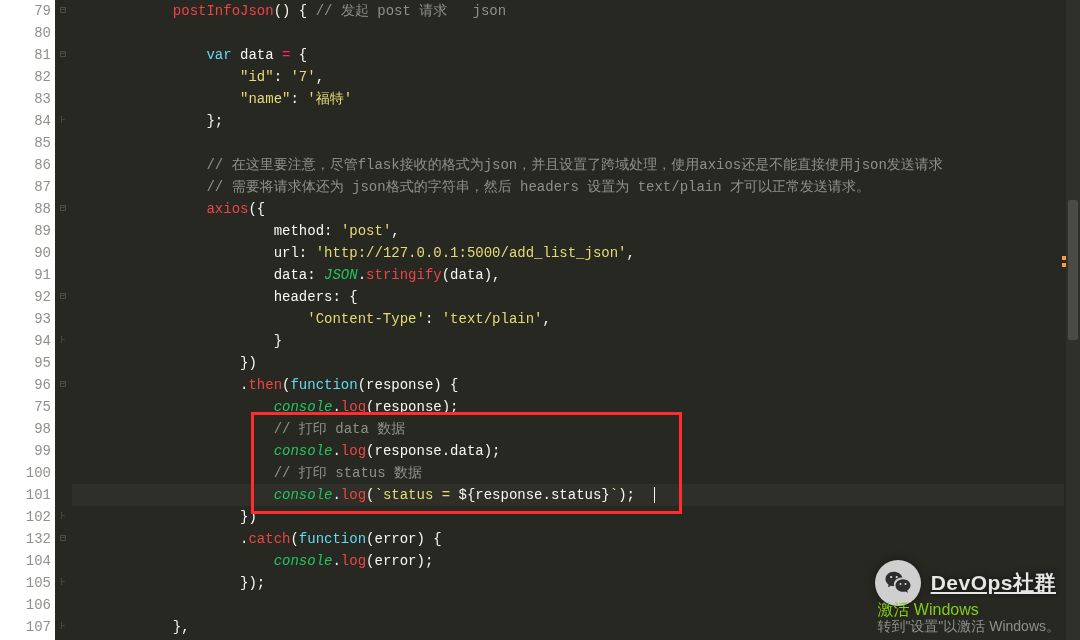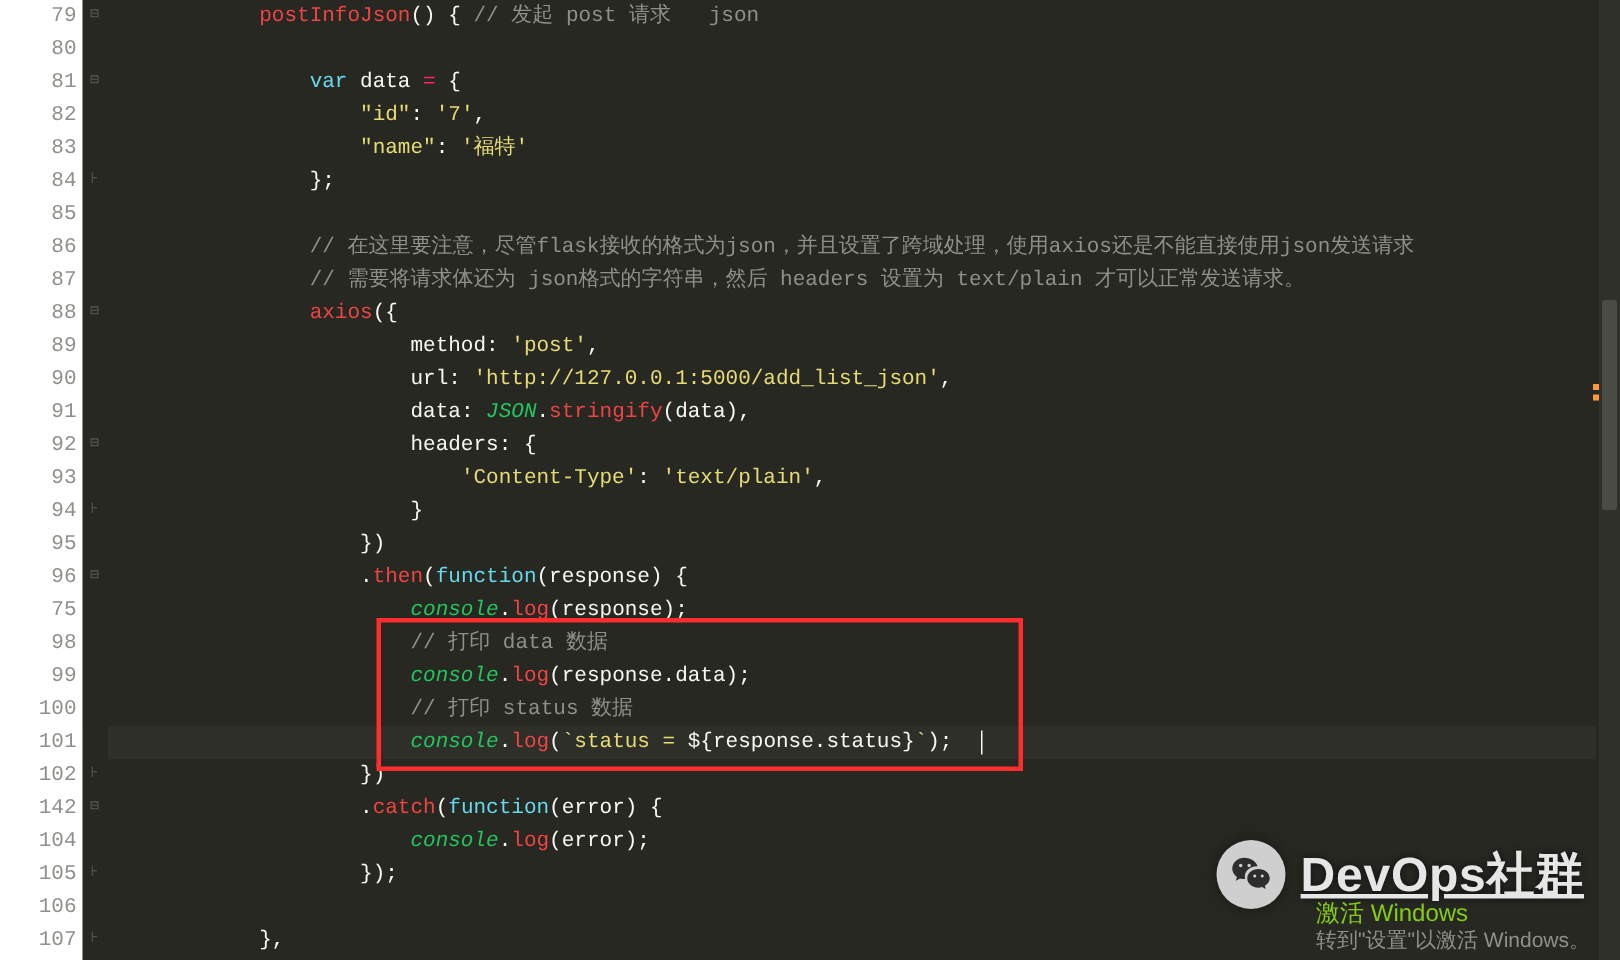--- a/index.html
+++ b/index.html
@@ -131,21 +131,21 @@
   .wm-icon {
     width: 46px; height: 46px; border-radius: 50%;
     background: #cfcfcf;
     display:flex;align-items:center;justify-content:center;
     margin-right:10px;
     box-shadow: 0 0 10px rgba(0,0,0,.4);
   }
   .wm-icon svg { width: 30px; height: 30px; fill:#2d2d2d; }
   .wm-text {
     font-family: "Segoe UI", Arial, sans-serif;
-    font-size: 32px;
+    font-size: 21px;
     font-weight: 600;
     letter-spacing: .5px;
     text-shadow: 0 0 6px rgba(0,0,0,.6);
     white-space: nowrap;
     text-decoration: underline;
   }
   .win-activate {
     position: absolute;
     right: 20px;
     bottom: 6px;
@@ -200,21 +200,21 @@
     <div class="ln">93</div>
     <div class="ln">94</div>
     <div class="ln">95</div>
     <div class="ln">96</div>
     <div class="ln">75</div>
     <div class="ln">98</div>
     <div class="ln">99</div>
     <div class="ln">100</div>
     <div class="ln">101</div>
     <div class="ln">102</div>
-    <div class="ln">142</div>
+    <div class="ln">132</div>
     <div class="ln">104</div>
     <div class="ln">105</div>
     <div class="ln">106</div>
     <div class="ln">107</div>
   </div>
 <div class="fold-col" id="foldcol">
     <div class="fm">⊟</div>
     <div class="fm"></div>
     <div class="fm">⊟</div>
     <div class="fm"></div>

